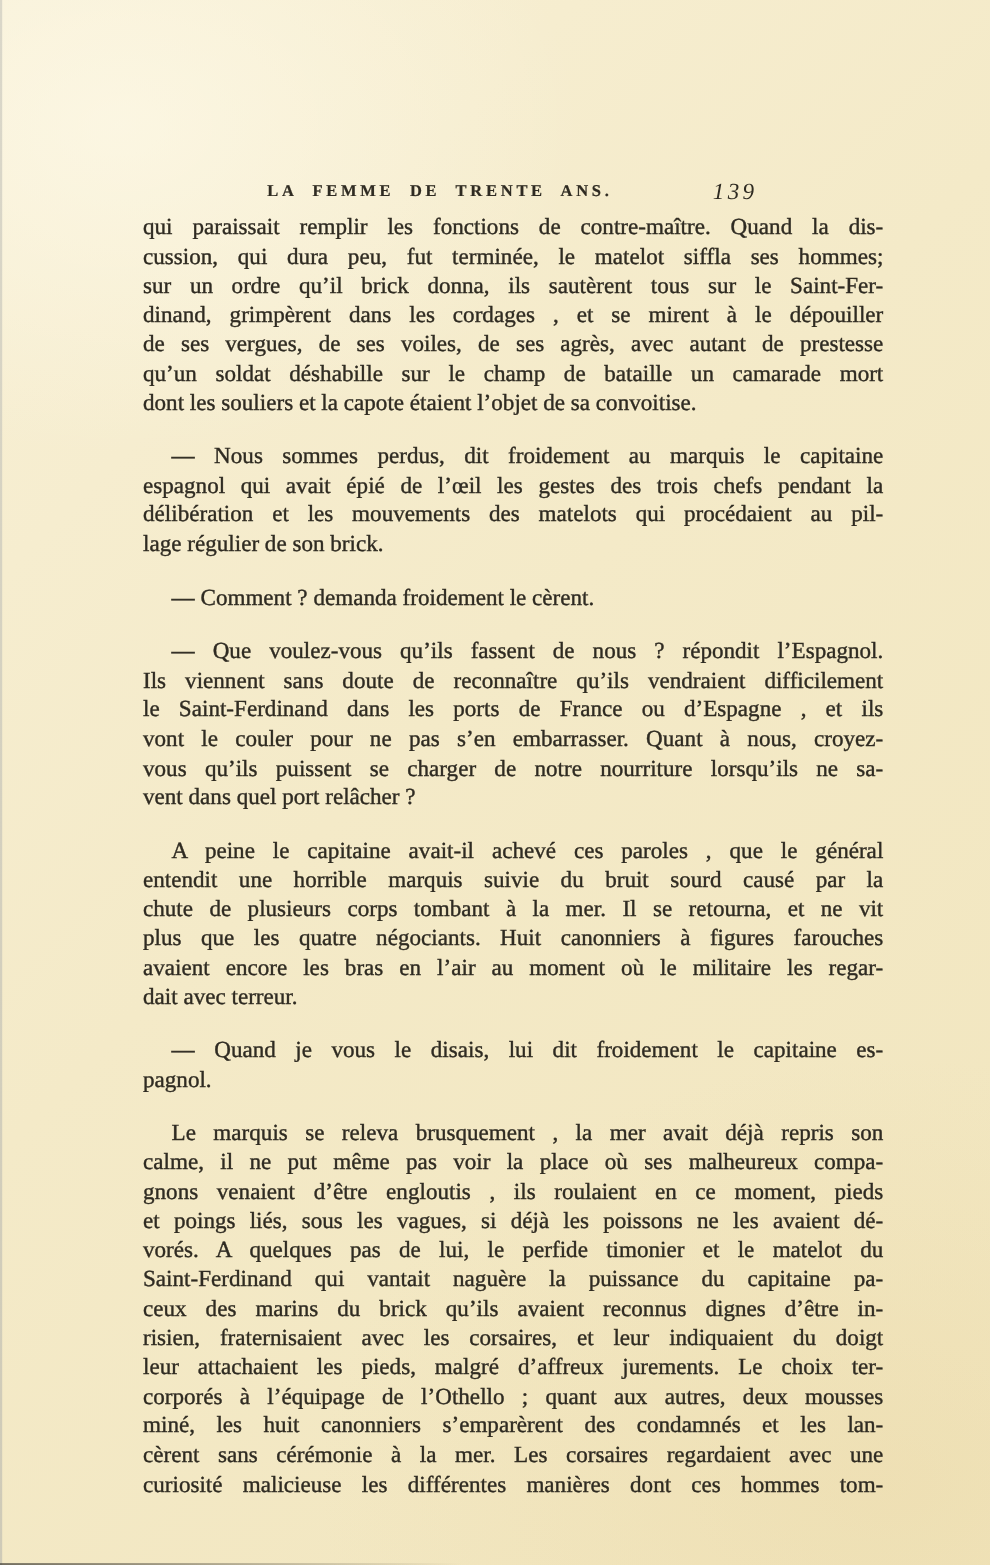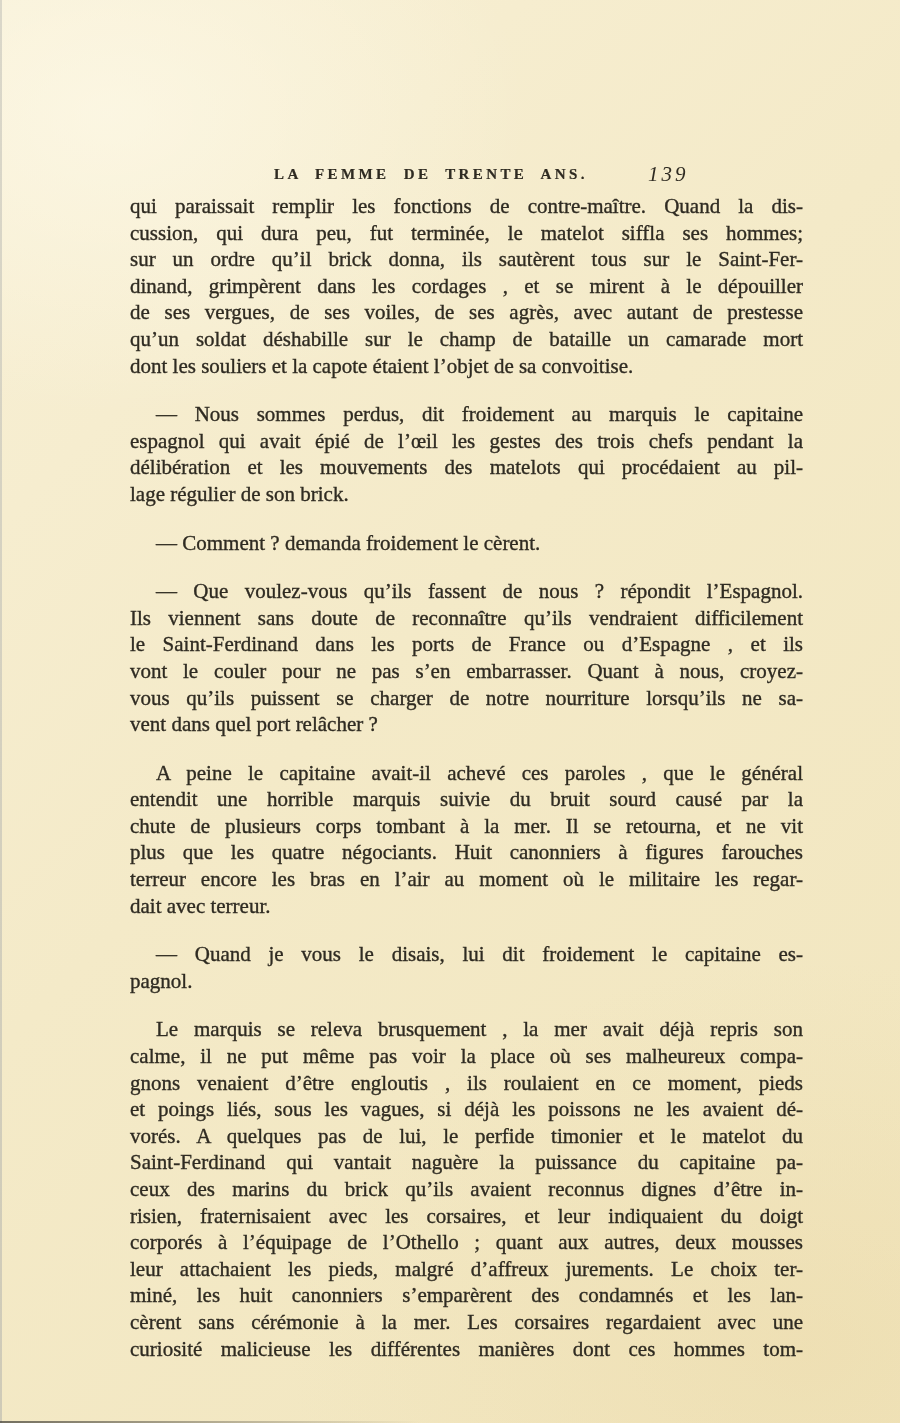--- a/index.html
+++ b/index.html
@@ -33,21 +33,20 @@
     position: absolute;
     top: 166px;
     left: 0;
     width: 800px;
     text-align: center;
     font-size: 15px;
     font-weight: bold;
     letter-spacing: 3.4px;
     word-spacing: 7px;
     white-space: nowrap;
-    padding-left: 31px;
     -webkit-text-stroke: 0.2px #2f2b22;
   }
   .page-number {
     position: absolute;
     top: 162px;
     left: 648px;
     width: 60px;
     font-size: 21px;
     letter-spacing: 3px;
     white-space: nowrap;
@@ -98,33 +97,33 @@
       <div class="line just indent">— Que voulez-vous qu’ils fassent de nous ? répondit l’Espagnol.</div>
       <div class="line just">Ils viennent sans doute de reconnaître qu’ils vendraient difficilement</div>
       <div class="line just">le Saint-Ferdinand dans les ports de France ou d’Espagne , et ils</div>
       <div class="line just">vont le couler pour ne pas s’en embarrasser. Quant à nous, croyez-</div>
       <div class="line just">vous qu’ils puissent se charger de notre nourriture lorsqu’ils ne sa-</div>
       <div class="line">vent dans quel port relâcher ?</div>
       <div class="line just indent">A peine le capitaine avait-il achevé ces paroles , que le général</div>
       <div class="line just">entendit une horrible marquis suivie du bruit sourd causé par la</div>
       <div class="line just">chute de plusieurs corps tombant à la mer. Il se retourna, et ne vit</div>
       <div class="line just">plus que les quatre négociants. Huit canonniers à figures farouches</div>
-      <div class="line just">terreur encore les bras en l’air au moment où le militaire les regar-</div>
+      <div class="line just">avaient encore les bras en l’air au moment où le militaire les regar-</div>
       <div class="line">dait avec terreur.</div>
       <div class="line just indent">— Quand je vous le disais, lui dit froidement le capitaine es-</div>
       <div class="line">pagnol.</div>
       <div class="line just indent">Le marquis se releva brusquement , la mer avait déjà repris son</div>
       <div class="line just">calme, il ne put même pas voir la place où ses malheureux compa-</div>
       <div class="line just">gnons venaient d’être engloutis , ils roulaient en ce moment, pieds</div>
       <div class="line just">et poings liés, sous les vagues, si déjà les poissons ne les avaient dé-</div>
       <div class="line just">vorés. A quelques pas de lui, le perfide timonier et le matelot du</div>
       <div class="line just">Saint-Ferdinand qui vantait naguère la puissance du capitaine pa-</div>
       <div class="line just">ceux des marins du brick qu’ils avaient reconnus dignes d’être in-</div>
       <div class="line just">risien, fraternisaient avec les corsaires, et leur indiquaient du doigt</div>
+      <div class="line just">leur attachaient les pieds, malgré d’affreux jurements. Le choix ter-</div>
       <div class="line just">corporés à l’équipage de l’Othello ; quant aux autres, deux mousses</div>
-      <div class="line just">leur attachaient les pieds, malgré d’affreux jurements. Le choix ter-</div>
       <div class="line just">miné, les huit canonniers s’emparèrent des condamnés et les lan-</div>
       <div class="line just">cèrent sans cérémonie à la mer. Les corsaires regardaient avec une</div>
       <div class="line just">curiosité malicieuse les différentes manières dont ces hommes tom-</div>
     </div>
   <div class="scan-edge-left"></div>
   <div class="scan-edge-bottom"></div>
 </div>
 
 </body></html>

